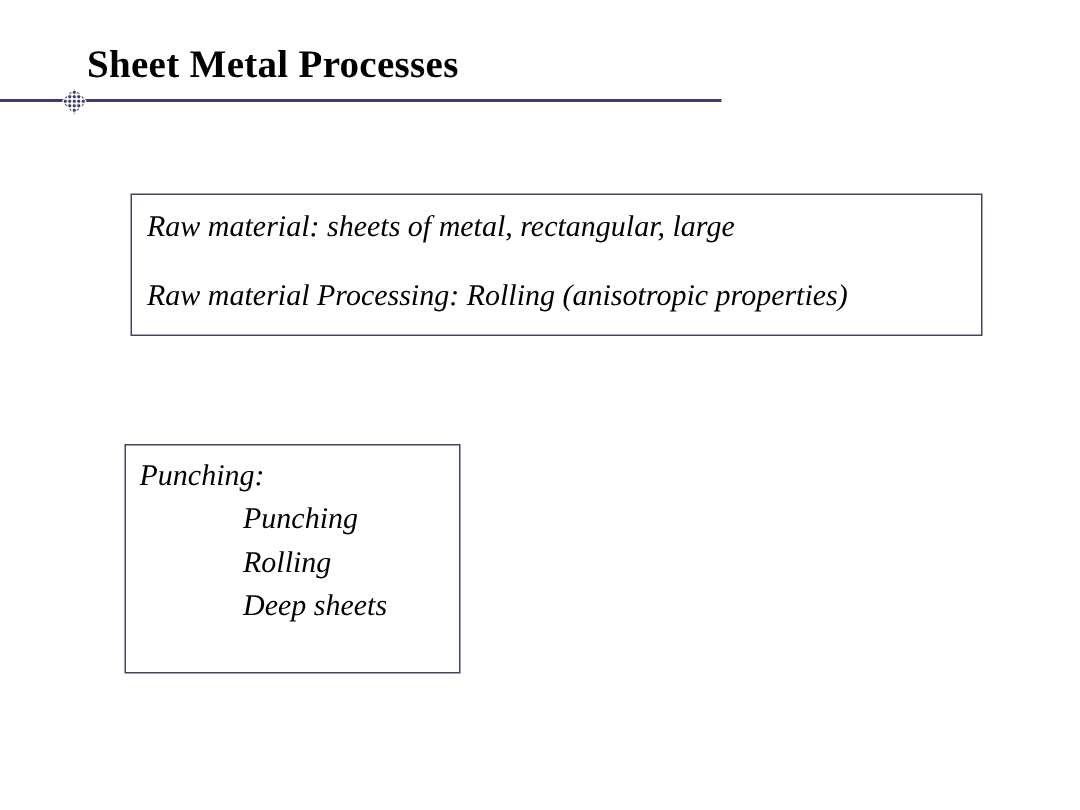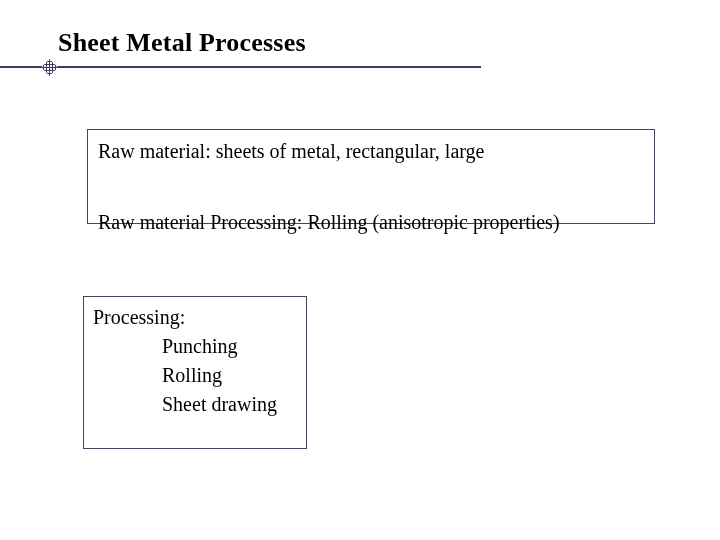--- a/index.html
+++ b/index.html
@@ -47,20 +47,21 @@
     clip-path: polygon(50% 0, 100% 50%, 50% 100%, 0 50%);
     z-index: 2;
   }
   .box {
     position: absolute;
     box-sizing: border-box;
     border: 1px solid #44445f;
     background: #ffffff;
     font-size: 20px;
     line-height: 29px;
+    font-style: italic;
   }
   .box1 {
     left: 87px;
     top: 129px;
     width: 568px;
     height: 95px;
     padding: 7px 0 0 10px;
   }
   .box2 {
     left: 83px;
@@ -68,21 +69,21 @@
     width: 224px;
     height: 153px;
     padding: 6px 0 0 9px;
   }
   .line {
     margin: 0;
     white-space: nowrap;
     overflow: hidden;
   }
   .gap {
-    margin-top: 42px;
+    margin-top: 17px;
   }
   .indent {
     padding-left: 69px;
   }
 </style>
 </head>
 <body>
 
 <div class="slide">
 
@@ -91,19 +92,19 @@
   <div class="divider"></div>
 
   <div class="ornament"></div>
 
   <div class="box box1">
     <p class="line">Raw material: sheets of metal, rectangular, large</p>
     <p class="line gap">Raw material Processing: Rolling (anisotropic properties)</p>
   </div>
 
   <div class="box box2">
-    <p class="line">Processing:</p>
+    <p class="line">Punching:</p>
     <p class="line indent">Punching</p>
     <p class="line indent">Rolling</p>
-    <p class="line indent">Sheet drawing</p>
+    <p class="line indent">Deep sheets</p>
   </div>
 
 </div>
 
 </body></html>

